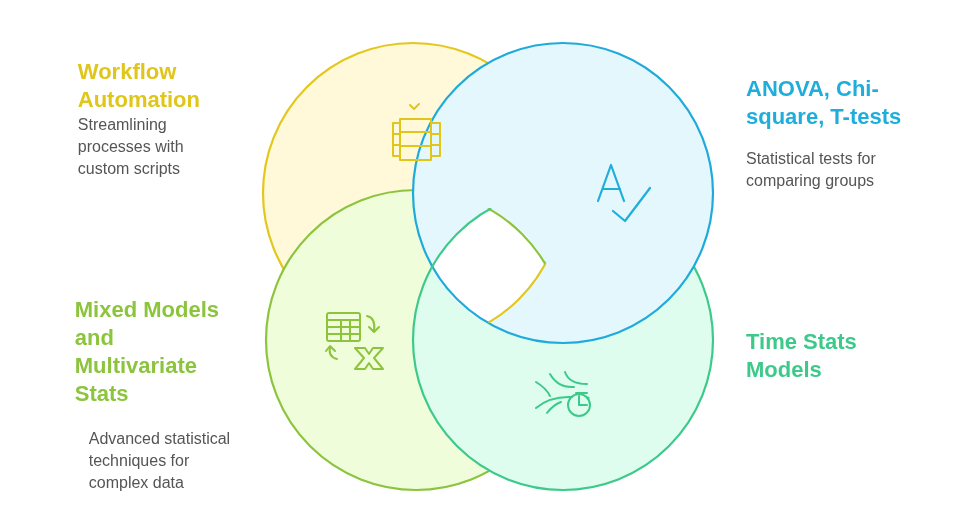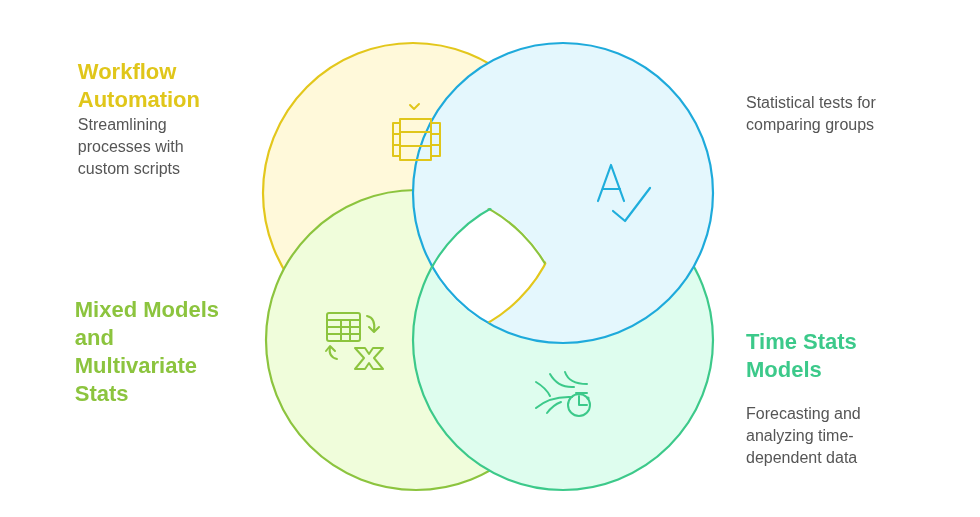--- a/index.html
+++ b/index.html
@@ -143,30 +143,32 @@
 
 <div class="label right-align" id="lbl-workflow">
   <p class="title">Workflow
 Automation</p>
   <p class="desc">Streamlining
 processes with
 custom scripts</p>
 </div>
 
 <div class="label left-align" id="lbl-anova">
+  <p class="title">ANOVA, Chi-
+square, T-tests</p>
   <p class="desc">Statistical tests for
 comparing groups</p>
 </div>
 
 <div class="label right-align" id="lbl-mixed">
   <p class="title">Mixed Models
 and
 Multivariate
 Stats</p>
+  <p class="desc">Advanced statistical
+techniques for
+complex data</p>
 </div>
 
 <div class="label left-align" id="lbl-time">
   <p class="title">Time Stats
 Models</p>
-  <p class="desc">Forecasting and
-analyzing time-
-dependent data</p>
 </div>
 
 </body></html>

